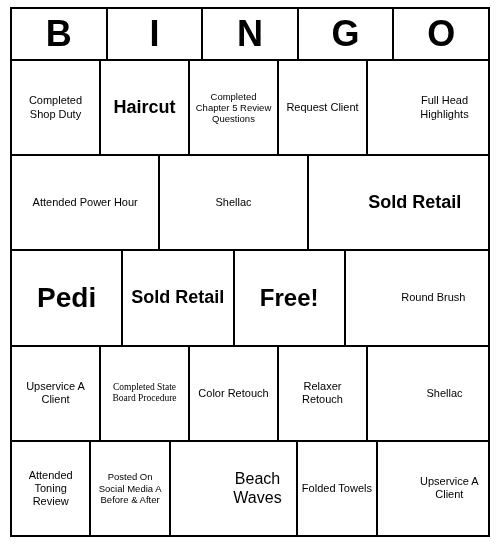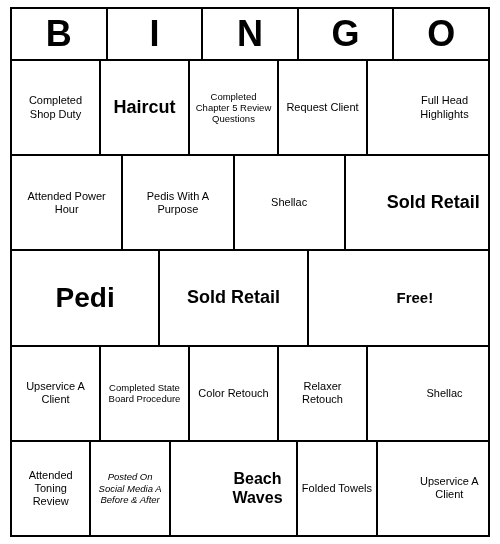--- a/index.html
+++ b/index.html
@@ -97,37 +97,37 @@
   <div class="bingo-grid">
   <div class="bingo-row">
         <div class="bingo-cell">Completed Shop Duty</div>
         <div class="bingo-cell" style="font-size: 18px; font-weight: bold;">Haircut</div>
         <div class="bingo-cell" style="font-size: 9.5px;">Completed Chapter 5 Review Questions</div>
         <div class="bingo-cell">Request Client</div>
         <div class="bingo-cell">Full Head Highlights</div>
       </div>
       <div class="bingo-row">
         <div class="bingo-cell">Attended Power Hour</div>
-        <div class="bingo-cell">Pedis With A Purpose</div>
         <div class="bingo-cell">Shellac</div>
         <div class="bingo-cell" style="font-size: 18px; font-weight: bold;">Sold Retail</div>
       </div>
       <div class="bingo-row">
         <div class="bingo-cell" style="font-size: 28px; font-weight: bold;">Pedi</div>
         <div class="bingo-cell" style="font-size: 18px; font-weight: bold;">Sold Retail</div>
-        <div class="bingo-cell" style="font-size: 15px; font-weight: bold;">Free!</div>
+        <div class="bingo-cell" style="font-size: 24px; font-weight: bold;">Free!</div>
+        <div class="bingo-cell">Round Brush</div>
       </div>
       <div class="bingo-row">
         <div class="bingo-cell">Upservice A Client</div>
-        <div class="bingo-cell" style="font-size: 9.5px;">Completed State Board Procedure</div>
+        <div class="bingo-cell" style="font-size: 9.5px; font-family: Liberation Serif, serif;">Completed State Board Procedure</div>
         <div class="bingo-cell">Color Retouch</div>
         <div class="bingo-cell">Relaxer Retouch</div>
         <div class="bingo-cell">Shellac</div>
       </div>
       <div class="bingo-row">
         <div class="bingo-cell">Attended Toning Review</div>
-        <div class="bingo-cell" style="font-size: 9.5px; font-style: italic;">Posted On Social Media A Before &amp; After</div>
-        <div class="bingo-cell" style="font-size: 16px; font-weight: bold; margin-left: 48px;">Beach Waves</div>
+        <div class="bingo-cell" style="font-size: 9.5px;">Posted On Social Media A Before &amp; After</div>
+        <div class="bingo-cell" style="font-size: 16px; font-weight: normal; margin-left: 48px;">Beach Waves</div>
         <div class="bingo-cell">Folded Towels</div>
         <div class="bingo-cell">Upservice A Client</div>
       </div>
     </div>
 </div>
 
 </body></html>

